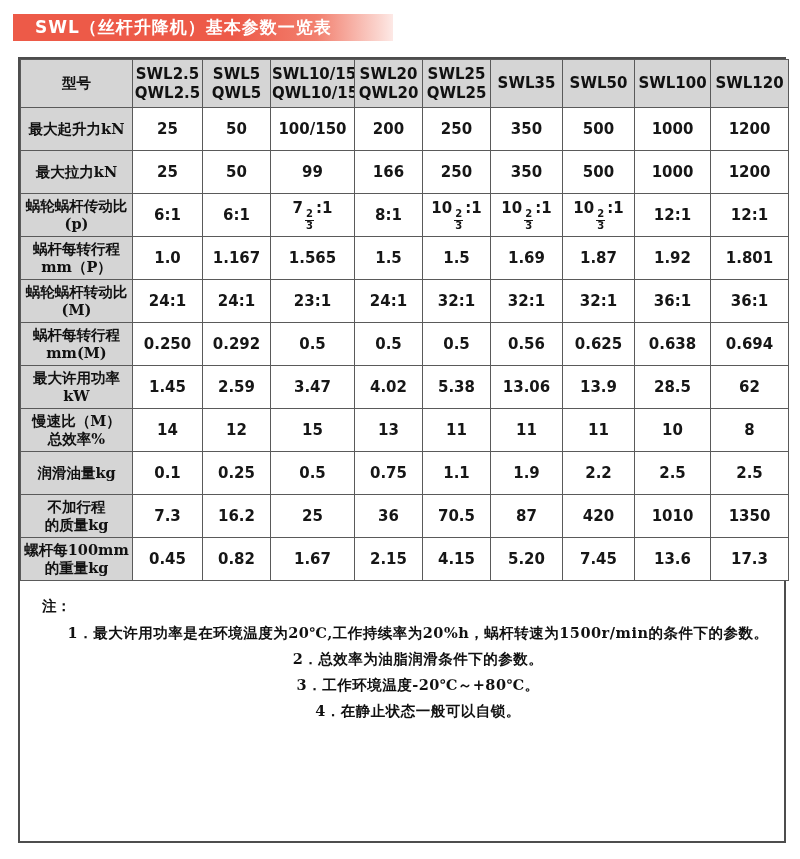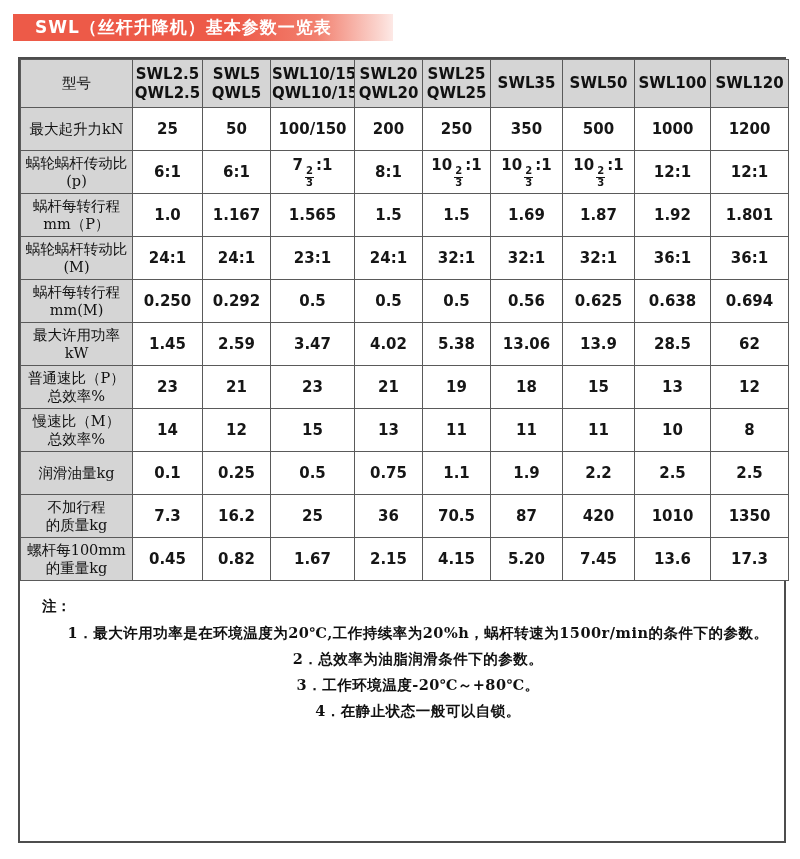--- a/index.html
+++ b/index.html
@@ -45,21 +45,21 @@
   table.spec th, table.spec td {
     border: 1px solid #5a5a5a;
     padding: 1px 1px;
     text-align: center;
     vertical-align: middle;
     overflow: hidden;
   }
   .label-cell {
     background: #d5d5d5;
     font-family: "DejaVu Serif", "Liberation Serif", serif;
-    font-weight: normal;
+    font-weight: bold;
     font-size: 14.5px;
     color: #111111;
     line-height: 1.25;
   }
   .model-cell {
     background: #d5d5d5;
     font-size: 15px;
     font-weight: bold;
     color: #111111;
     line-height: 1.25;
@@ -161,20 +161,34 @@
           <td class="value-cell">100/150</td>
           <td class="value-cell">200</td>
           <td class="value-cell">250</td>
           <td class="value-cell">350</td>
           <td class="value-cell">500</td>
           <td class="value-cell">1000</td>
           <td class="value-cell">1200</td>
         </tr>
         <tr>
           <th class="label-cell">
+            <div>最大拉力kN</div>
+          </th>
+          <td class="value-cell">25</td>
+          <td class="value-cell">50</td>
+          <td class="value-cell">99</td>
+          <td class="value-cell">166</td>
+          <td class="value-cell">250</td>
+          <td class="value-cell">350</td>
+          <td class="value-cell">500</td>
+          <td class="value-cell">1000</td>
+          <td class="value-cell">1200</td>
+        </tr>
+        <tr>
+          <th class="label-cell">
             <div>蜗轮蜗杆传动比</div>
             <div>(p)</div>
           </th>
           <td class="value-cell">6:1</td>
           <td class="value-cell">6:1</td>
           <td class="value-cell">7<span class="frac">
               <span class="num">2</span>
               <span class="den">3</span>
             </span>:1</td>
           <td class="value-cell">8:1</td>
@@ -248,35 +262,20 @@
           <td class="value-cell">3.47</td>
           <td class="value-cell">4.02</td>
           <td class="value-cell">5.38</td>
           <td class="value-cell">13.06</td>
           <td class="value-cell">13.9</td>
           <td class="value-cell">28.5</td>
           <td class="value-cell">62</td>
         </tr>
         <tr>
           <th class="label-cell">
-            <div>普通速比（P）</div>
-            <div>总效率%</div>
-          </th>
-          <td class="value-cell">23</td>
-          <td class="value-cell">21</td>
-          <td class="value-cell">23</td>
-          <td class="value-cell">21</td>
-          <td class="value-cell">19</td>
-          <td class="value-cell">18</td>
-          <td class="value-cell">15</td>
-          <td class="value-cell">13</td>
-          <td class="value-cell">12</td>
-        </tr>
-        <tr>
-          <th class="label-cell">
             <div>慢速比（M）</div>
             <div>总效率%</div>
           </th>
           <td class="value-cell">14</td>
           <td class="value-cell">12</td>
           <td class="value-cell">15</td>
           <td class="value-cell">13</td>
           <td class="value-cell">11</td>
           <td class="value-cell">11</td>
           <td class="value-cell">11</td>

